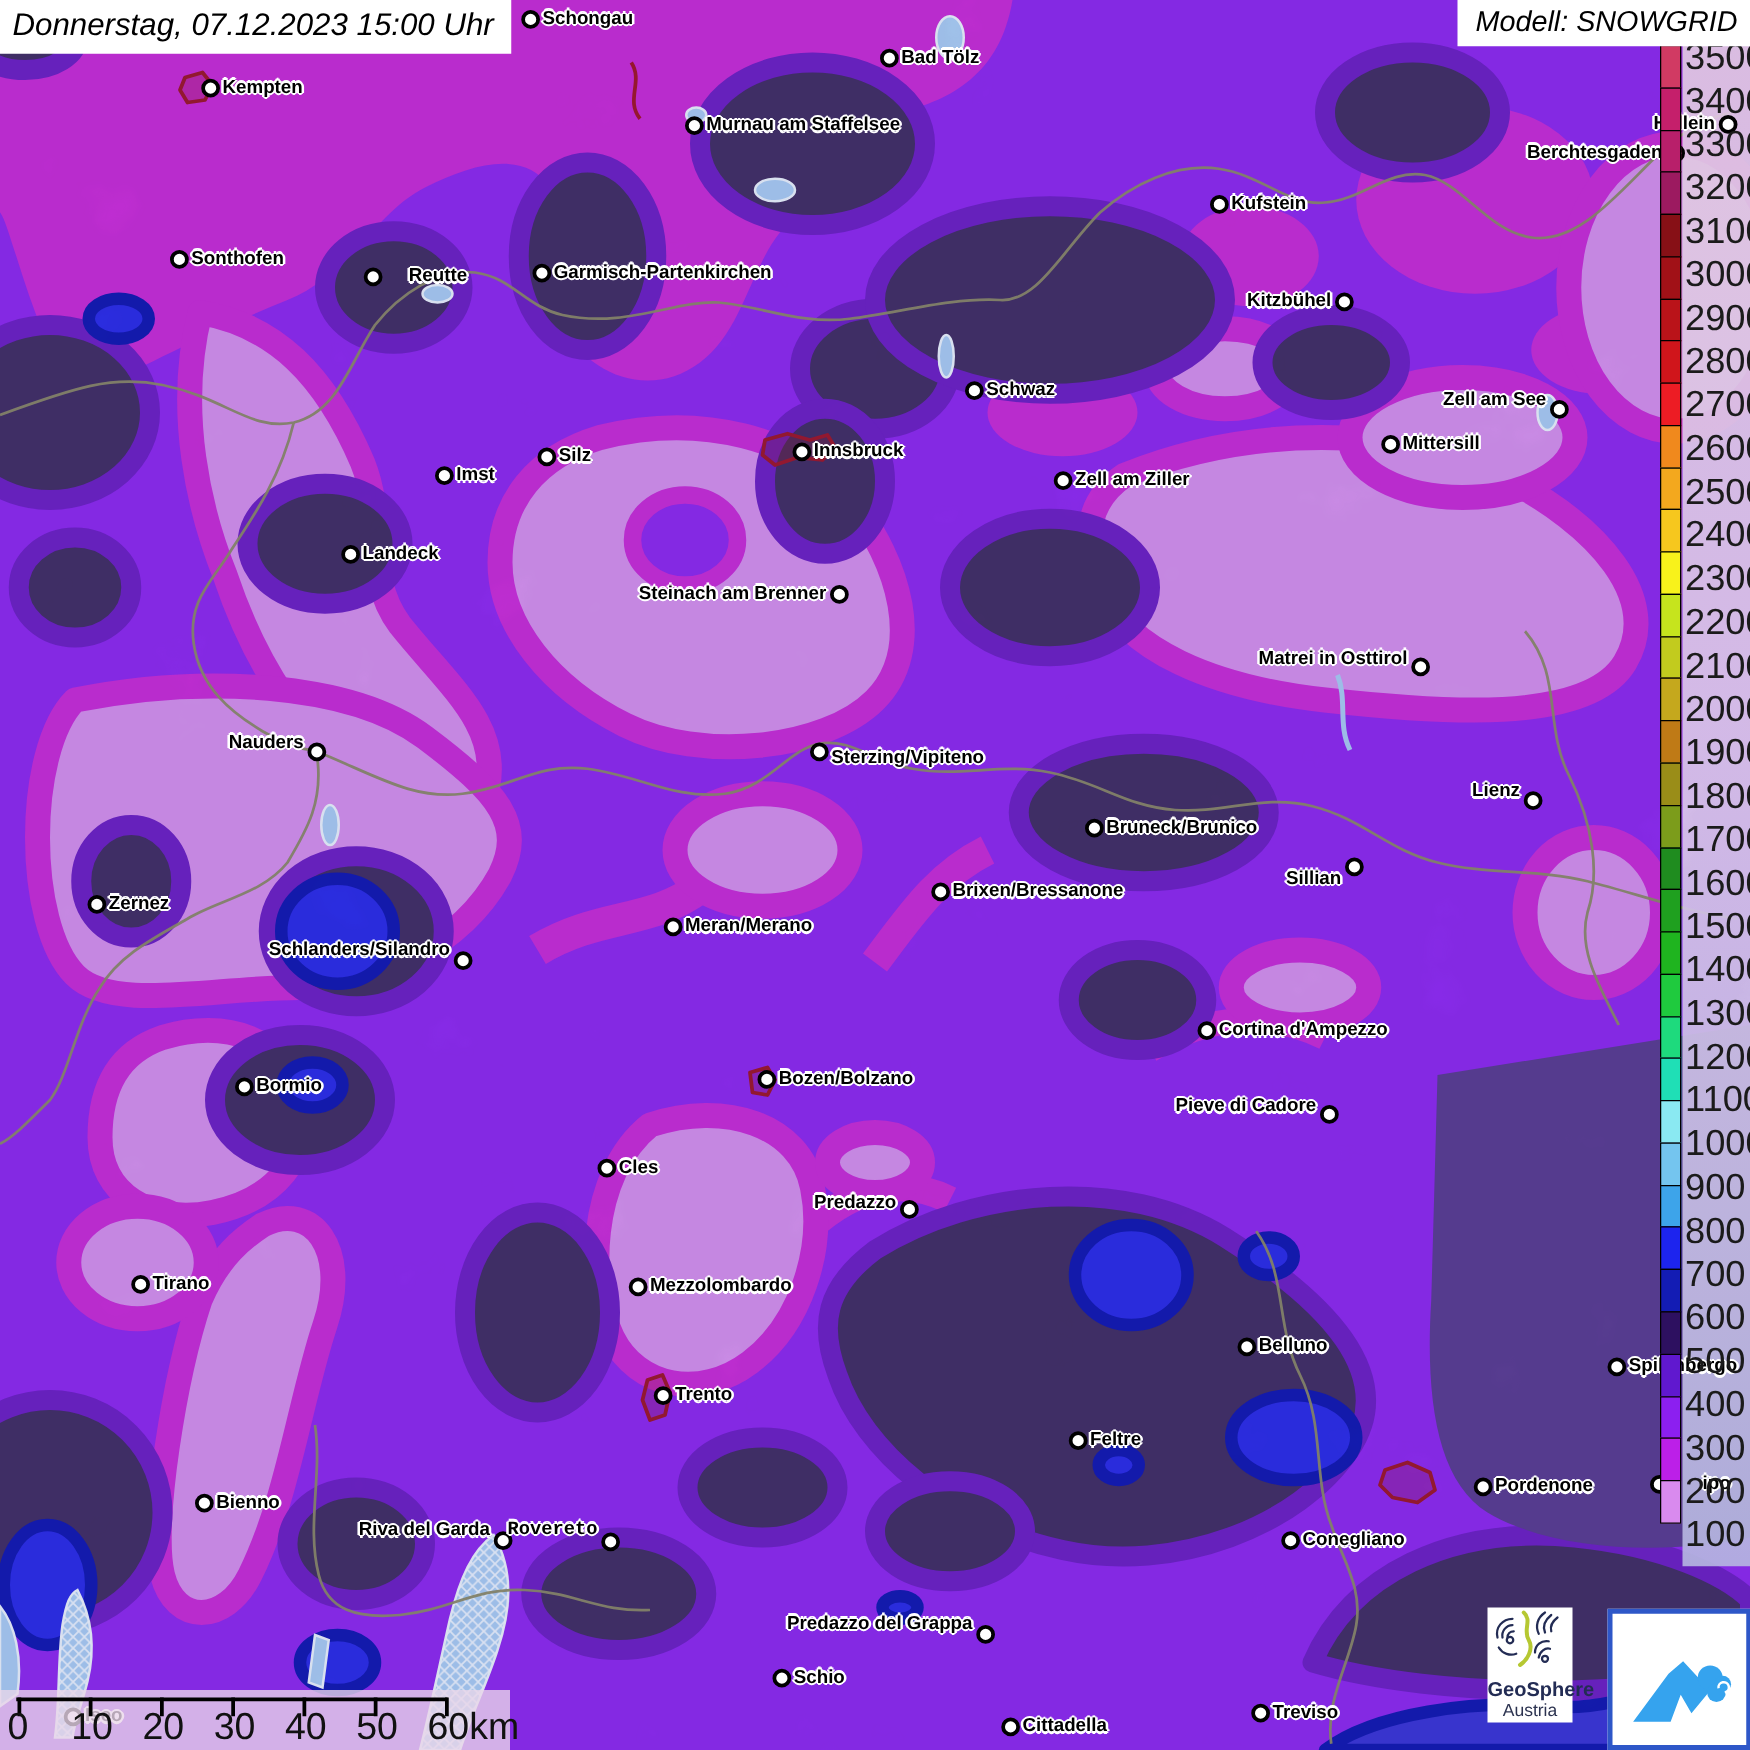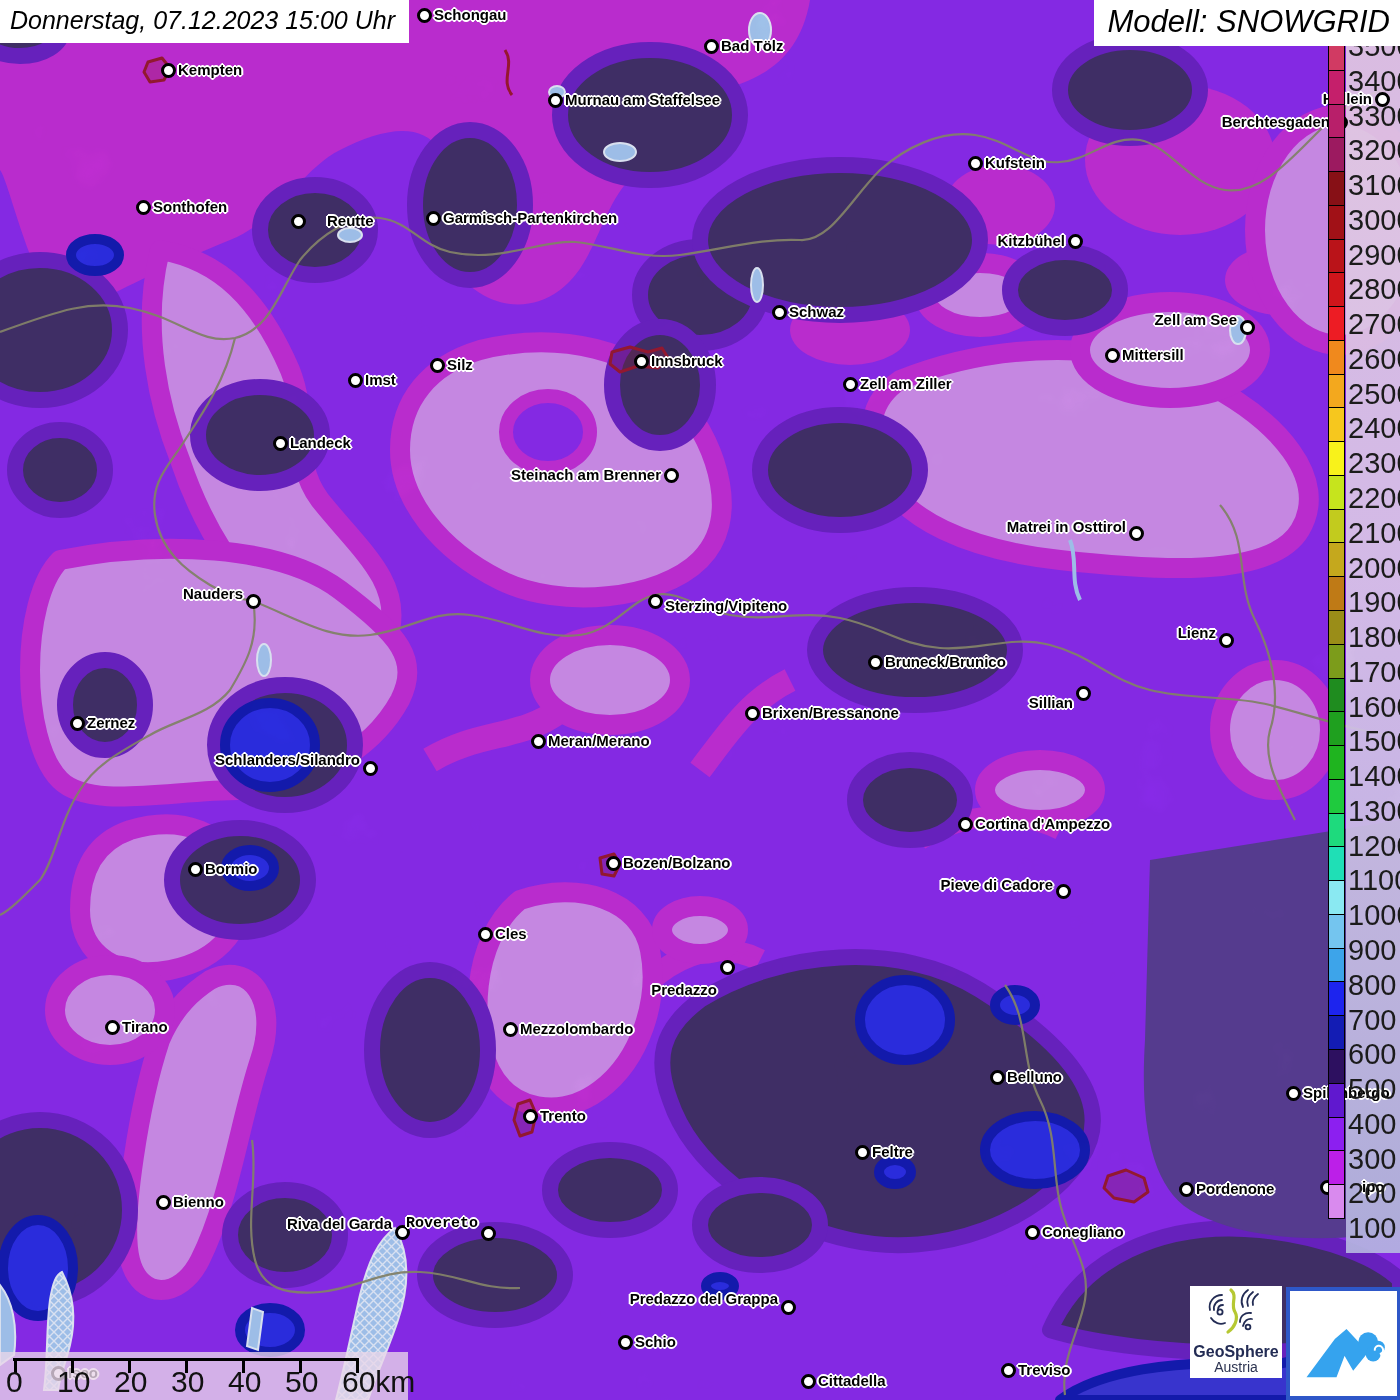--- a/index.html
+++ b/index.html
@@ -14,35 +14,35 @@
       white-space:nowrap;line-height:20px;
       text-shadow:-2px 0 0 #fff,2px 0 0 #fff,0 -2px 0 #fff,0 2px 0 #fff,
                   -1px -1px 0 #fff,1px -1px 0 #fff,-1px 1px 0 #fff,1px 1px 0 #fff;}
   
   #title-box{position:absolute;left:0;top:0;background:#fff;z-index:10;
              padding:6px 14px 8px 10px;}
   #title-line1{font-size:26px;line-height:30px;color:#000;}
   #title-line1 .t-bold{font-weight:bold;}
   #title-line2{font-size:25px;line-height:29px;font-style:italic;color:#000;}
   #model-box{position:absolute;right:0;top:0;background:#fff;z-index:10;
-             padding:4px 10px 6px 14px;font-size:31px;font-style:italic;color:#000;}
+             padding:4px 10px 6px 14px;font-size:23px;font-style:italic;color:#000;}
   
   #colorbar{position:absolute;left:1328px;top:36px;width:17px;z-index:9;}
   .cb-seg{width:17px;border:1px solid #000;box-sizing:border-box;margin-top:-1px;}
   .cb-seg:first-child{margin-top:0;}
   #cb-labels{position:absolute;left:1348px;top:0;z-index:9;}
   .cb-label{position:absolute;font-size:29px;line-height:28px;color:#1b1b1b;white-space:nowrap;}
   
   #scalebar{position:absolute;left:0;top:1352px;width:408px;height:48px;z-index:8;
             background:rgba(233,214,233,0.78);}
   #sb-line{position:absolute;left:13px;top:6px;width:345px;height:3px;background:#000;}
   .sb-tick{position:absolute;top:6px;width:3px;height:15px;background:#000;}
   .sb-num{position:absolute;top:13px;font-size:30px;color:#111;white-space:nowrap;}
   
-  #geosphere-box{position:absolute;left:1190px;top:1286px;width:92px;height:92px;
+  #geosphere-box{position:absolute;left:1190px;top:1286px;width:68px;height:92px;
       background:#fff;z-index:10;text-align:center;}
   #geosphere-name{font-size:16px;font-weight:bold;color:#232c54;line-height:17px;margin-top:1px;}
   #geosphere-country{font-size:14px;color:#2c3350;line-height:15px;}
   #partner-box{position:absolute;left:1286px;top:1287px;width:107px;height:105px;
       background:#fff;border:4px solid #2e57c8;z-index:10;display:flex;
       align-items:center;justify-content:center;}
 </style>
 </head>
 <body>
 
@@ -257,21 +257,21 @@
       <div class="city-label" style="top: 814px; left: 975px;">Cortina d'Ampezzo</div>
       <div class="city-dot" style="left: 605.5px; top: 855.5px;"></div>
       <div class="city-label" style="top: 853px; left: 623px;">Bozen/Bolzano</div>
       <div class="city-dot" style="left: 187.5px; top: 861.5px;"></div>
       <div class="city-label" style="top: 859px; left: 205px;">Bormio</div>
       <div class="city-dot" style="left: 1055.5px; top: 883.5px;"></div>
       <div class="city-label" style="top: 875px; right: 347px;">Pieve di Cadore</div>
       <div class="city-dot" style="left: 477.5px; top: 926.5px;"></div>
       <div class="city-label" style="top: 924px; left: 495px;">Cles</div>
       <div class="city-dot" style="left: 719.5px; top: 959.5px;"></div>
-      <div class="city-label" style="top: 980px; right: 683px;">Predazzo</div>
+      <div class="city-label" style="top: 952px; right: 683px;">Predazzo</div>
       <div class="city-dot" style="left: 104.5px; top: 1019.5px;"></div>
       <div class="city-label" style="top: 1017px; left: 122px;">Tirano</div>
       <div class="city-dot" style="left: 502.5px; top: 1021.5px;"></div>
       <div class="city-label" style="top: 1019px; left: 520px;">Mezzolombardo</div>
       <div class="city-dot" style="left: 989.5px; top: 1069.5px;"></div>
       <div class="city-label" style="top: 1067px; left: 1007px;">Belluno</div>
       <div class="city-dot" style="left: 1285.5px; top: 1085.5px;"></div>
       <div class="city-label" style="top: 1083px; left: 1303px;">Spilimbergo</div>
       <div class="city-dot" style="left: 522.5px; top: 1108.5px;"></div>
       <div class="city-label" style="top: 1106px; left: 540px;">Trento</div>

